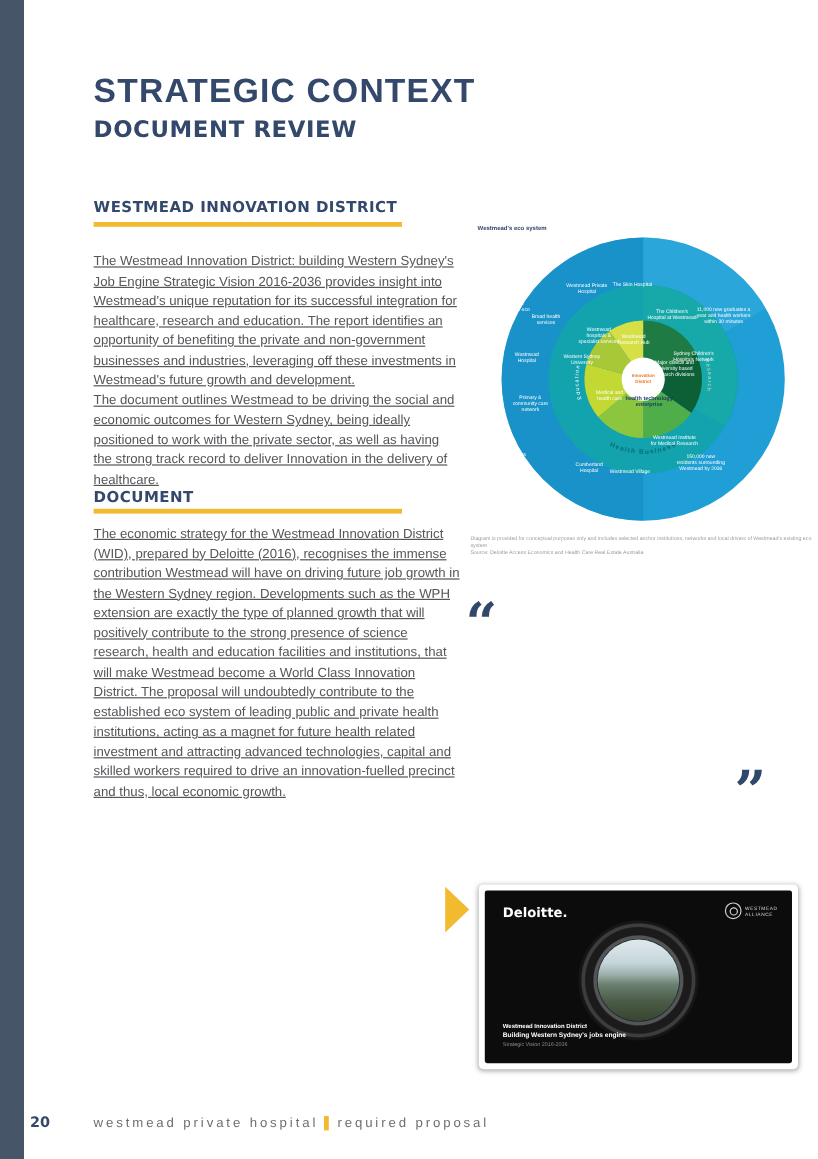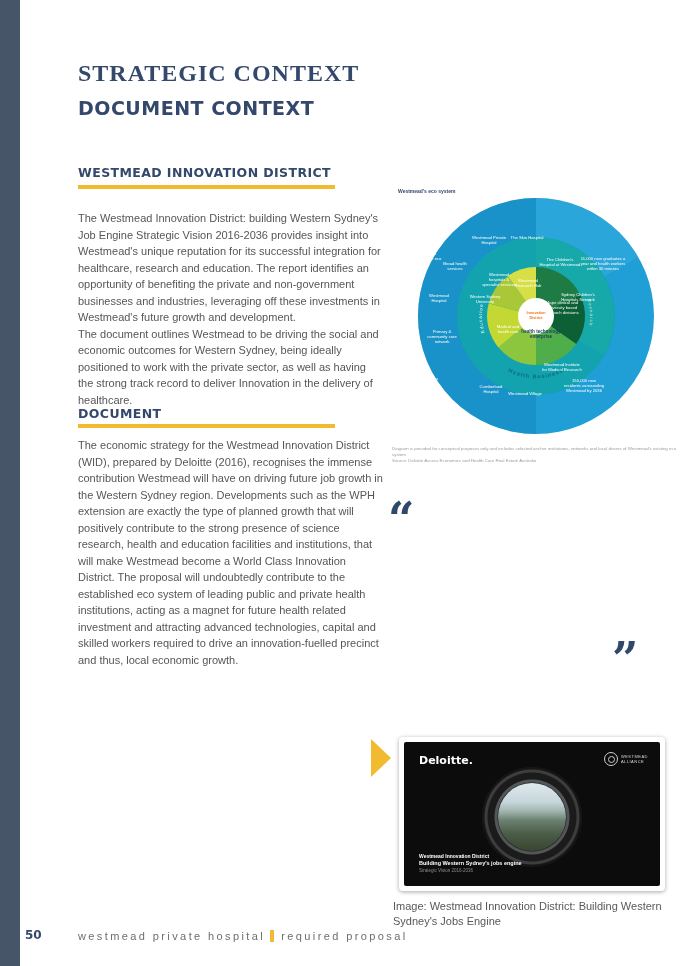--- a/index.html
+++ b/index.html
@@ -2,31 +2,31 @@
 <html><head>
 <meta charset="utf-8">
 <style>
   * { margin:0; padding:0; box-sizing:border-box; }
   html,body { width:682px; height:966px; background:#ffffff; overflow:hidden;
               font-family:"Liberation Sans", sans-serif; }
   #page { position:relative; width:682px; height:966px; background:#fff; }
 
   .side-strip { position:absolute; left:0; top:0; width:20px; height:966px; background:#475569; }
 
-  .title { position:absolute; left:78px; top:60px; font-family:Liberation Serif, serif;
-           font-weight:bold; font-size:24px; letter-spacing:1px; color:#33486b; }
+  .title { position:absolute; left:78px; top:60px; font-family:Liberation Sans, sans-serif;
+           font-weight:bold; font-size:28px; letter-spacing:1px; color:#33486b; }
   .subtitle { position:absolute; left:78px; top:97px; font-family:"DejaVu Sans",sans-serif;
               font-weight:bold; font-size:19px; letter-spacing:0.5px; color:#33486b; }
 
   .sec-head { position:absolute; left:78px; font-family:"DejaVu Sans",sans-serif;
               font-weight:bold; font-size:12.5px; letter-spacing:0.4px; color:#33486b; }
   .sec-bar { position:absolute; left:78px; width:257px; height:4px; background:#F2BA2F; }
 
   .body-text { position:absolute; left:78px; width:305px; font-size:11px; line-height:16.5px;
-               color:#55565a; white-space:pre-line; }
+               color:#55565a; white-space:pre-line;text-decoration:underline; }
 
   
   .diagram { position:absolute; left:392px; top:186px; width:288px; height:258px; background:#fff; }
   .diagram-title { position:absolute; left:6px; top:2px; font-size:5px; font-weight:bold; color:#33486b; }
   .ring-svg { position:absolute; left:0; top:0; }
   .dlabel { position:absolute; transform:translate(-50%,-50%); font-size:4.2px; line-height:5px;
             color:#ffffff; text-align:center; }
   .dlabel.dark { color:#1e3a5f; font-weight:bold; font-size:4.6px; }
   .dlabel.center-l { color:#e87722; font-weight:bold; font-size:3.8px; }
   .diagram-caption { position:absolute; left:392px; top:446px; width:288px; font-size:4.4px;
@@ -80,21 +80,21 @@
   .footer-sep { display:inline-block; width:4px; height:12px; background:#F2BA2F; margin:0 7px 0 5px; }
 </style>
 </head>
 <body>
 
 <div id="page">
 
   <div class="side-strip"></div>
 
   <div class="title">STRATEGIC CONTEXT</div>
-  <div class="subtitle">DOCUMENT CONTEXT</div>
+  <div class="subtitle">DOCUMENT REVIEW</div>
 
   <div class="sec-head" style="top:165px;">WESTMEAD INNOVATION DISTRICT</div>
   <div class="sec-bar" style="top:185px;"></div>
   <div class="body-text" style="top:210px;">The Westmead Innovation District: building Western Sydney's Job Engine Strategic Vision 2016-2036 provides insight into Westmead's unique reputation for its successful integration for healthcare, research and education. The report identifies an opportunity of benefiting the private and non-government businesses and industries, leveraging off these investments in Westmead's future growth and development.
 The document outlines Westmead to be driving the social and economic outcomes for Western Sydney, being ideally positioned to work with the private sector, as well as having the strong track record to deliver Innovation in the delivery of healthcare.</div>
 
   <div class="sec-head" style="top:406px;">DOCUMENT</div>
   <div class="sec-bar" style="top:424px;"></div>
   <div class="body-text" style="top:437px;">The economic strategy for the Westmead Innovation District (WID), prepared by Deloitte (2016), recognises the immense contribution Westmead will have on driving future job growth in the Western Sydney region.  Developments such as the WPH extension are exactly the type of planned growth that will positively contribute to the strong presence of science research, health and education facilities and institutions, that will make Westmead become a World Class Innovation District. The proposal will undoubtedly contribute to the established eco system of leading public and private health institutions, acting as a magnet for future health related investment and attracting advanced technologies, capital and skilled workers required to drive an innovation-fuelled precinct and thus, local economic growth.</div>
 
@@ -171,22 +171,21 @@
       <div class="lens">
         <div class="lens-photo"></div>
       </div>
       <div class="cover-lines">
         <div class="cover-l1">Westmead Innovation District</div>
         <div class="cover-l2">Building Western Sydney's jobs engine</div>
         <div class="cover-l3">Strategic Vision 2016-2036</div>
       </div>
     </div>
   </div>
-  <div class="img-caption">Image:  Westmead Innovation District: Building Western Sydney's Jobs Engine</div>
 
-  <div class="page-num">50</div>
+  <div class="page-num">20</div>
   <div class="footer">
     <span>westmead private hospital</span>
     <span class="footer-sep"></span>
     <span>required proposal</span>
   </div>
 
 </div>
 
 </body></html>

